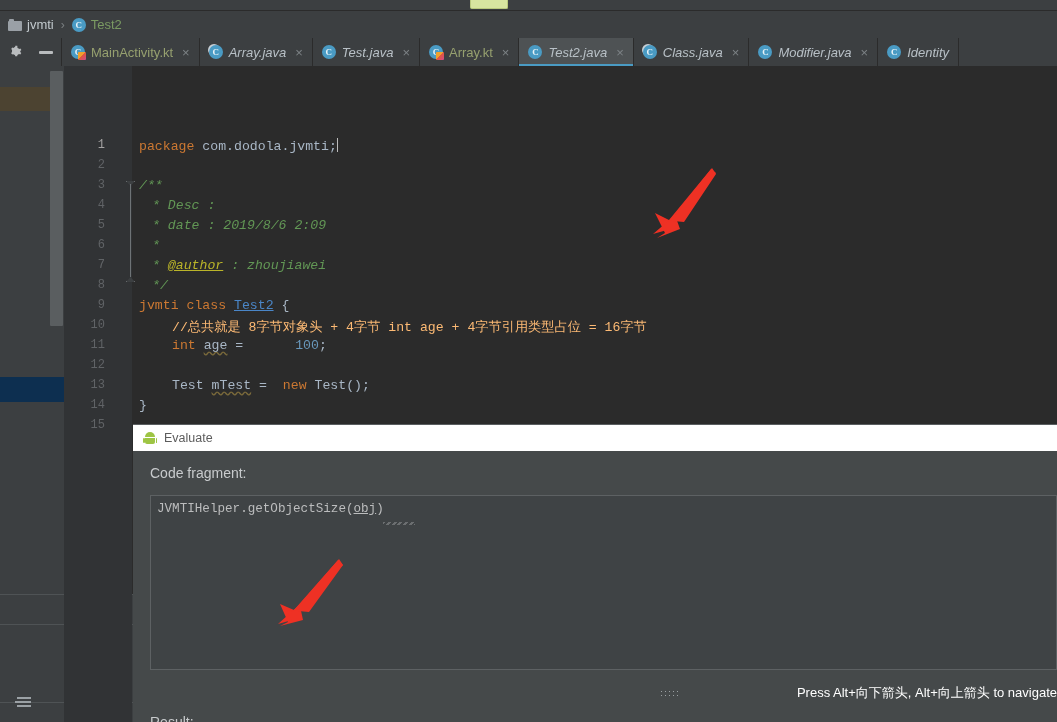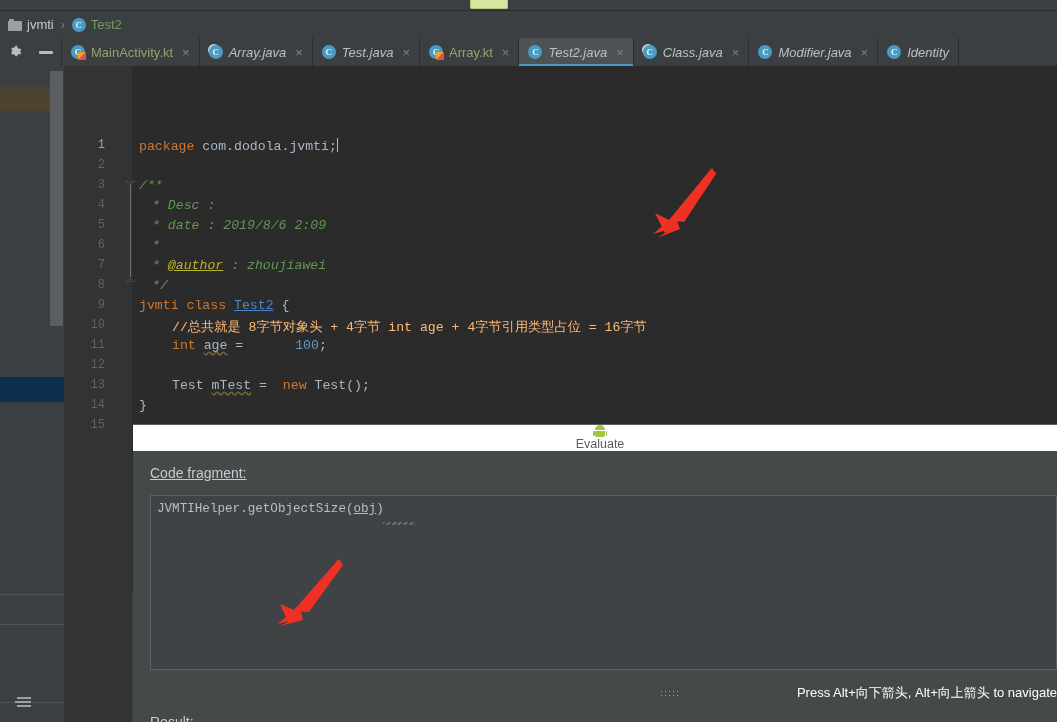--- a/index.html
+++ b/index.html
@@ -78,30 +78,30 @@
   .cm2{ color:#fdba74; }
   .num{ color:#6897bb;margin-left:44px; }
   .pln{ color:#a9b7c6; }
   .typ{ color:#4a86c8; text-decoration:underline; }
   .tag{ color:#bbb529; font-style:italic; text-decoration:underline; }
   .fld{ color:#a9b7c6; text-decoration: underline; text-decoration-style: wavy; text-decoration-color:#7b6a3a; text-underline-offset:2px;}
   .caret { display:inline-block; width:1px; height:14px; background:#bbbbbb; vertical-align:-2px; }
 
   
   .dlg { position:absolute; left:133px; top:358px; width:924px; height:364px; background:#45494a; border-top:1px solid #5a5e60; }
-  .dlg-title { position:absolute; left:0; top:0; width:924px; height:26px; background:#ffffff; display:flex; align-items:center; gap:7px; padding-left:10px;flex-direction:column; }
+  .dlg-title { position:absolute; left:0; top:0; width:924px; height:26px; background:#ffffff; display:flex; align-items:center; gap:7px; padding-left:10px; }
   .dlg-title .t { font-size:12.5px; color:#5c5c5c; }
   .droid { width:14px; height:12px; position:relative; }
   .droid .head { position:absolute; left:2px; top:0; width:10px; height:5px; background:#9ec544; border-radius:5px 5px 0 0; }
   .droid .body { position:absolute; left:2px; top:6px; width:10px; height:6px; background:#9ec544; border-radius:0 0 2px 2px; }
   .droid .arml { position:absolute; left:0px; top:6px; width:1.5px; height:5px; background:#9ec544; border-radius:1px; }
   .droid .armr { position:absolute; right:0px; top:6px; width:1.5px; height:5px; background:#9ec544; border-radius:1px; }
 
   .dlg-body { position:absolute; left:0; top:26px; width:924px; height:338px; background:#45494a; }
-  .lbl { position:absolute; font-size:14px; color:#c8cbcd;text-decoration:underline; }
+  .lbl { position:absolute; font-size:14px; color:#c8cbcd; }
   .code-field { position:absolute; left:17px; top:44px; width:907px; height:175px; background:#3f4345; border:1px solid #5d6163; }
   .code-field .txt { position:absolute; left:6px; top:6px; font-family:"Liberation Mono", monospace; font-size:12.6px; color:#bcbdbe; white-space:pre; }
   .obj-u { text-decoration:underline; }
   .cf-squig { position:absolute; left:232px; top:26px; width:32px; height:3px;
       background: repeating-linear-gradient(135deg,#6b6e70 0 2px, transparent 2px 4px); }
 
   .hint { position:absolute; right:0px; top:233px; font-size:13px; color:#ffffff; white-space:nowrap; }
   .grip { position:absolute; left:528px; top:240px; width:22px; height:6px; }
   .grip span { position:absolute; width:1px; height:1px; background:#9aa0a3; }
 

